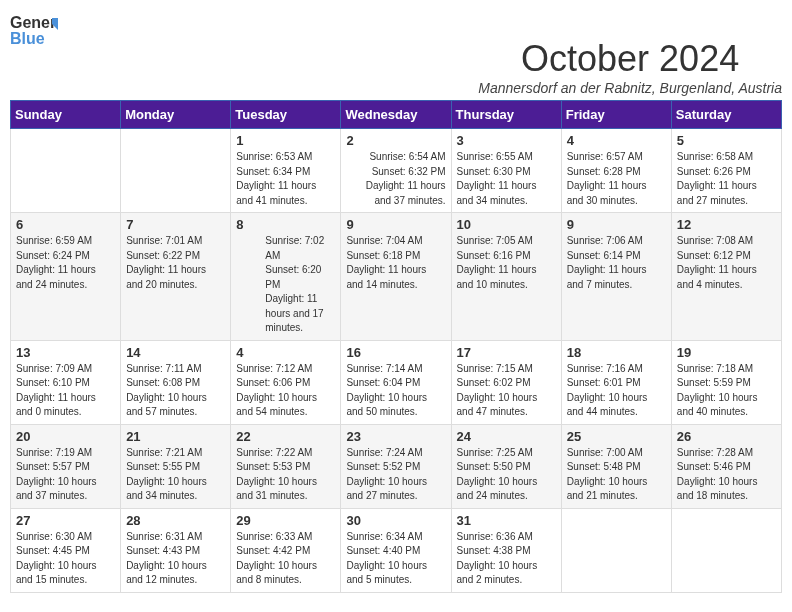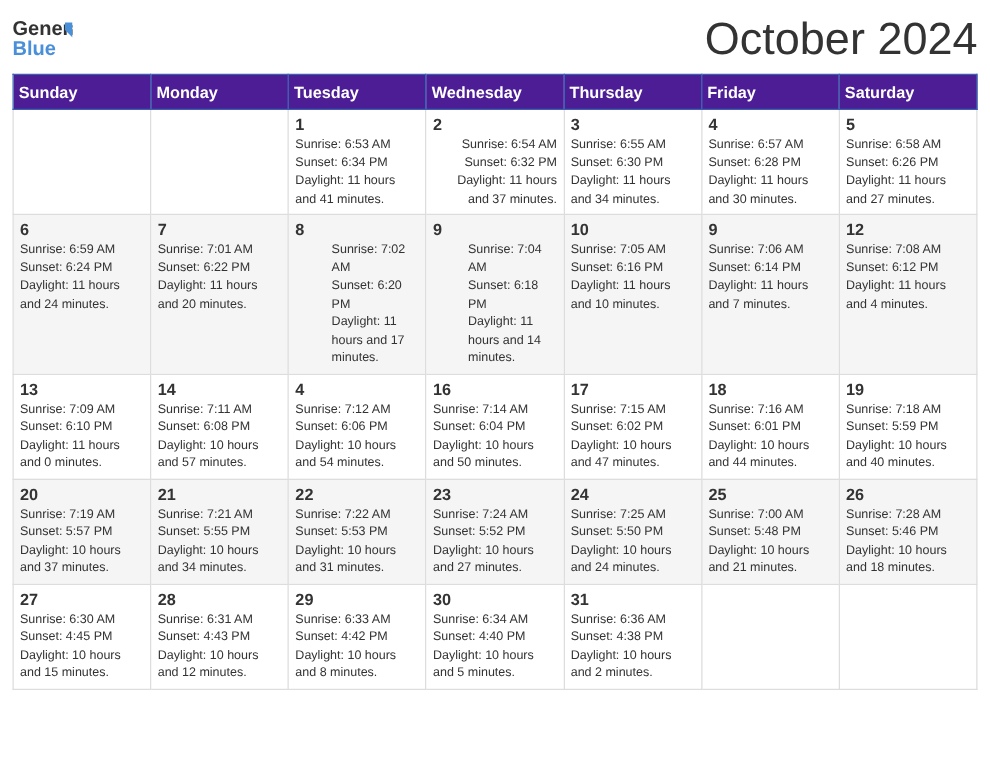--- a/index.html
+++ b/index.html
@@ -16,20 +16,21 @@
       justify-content: space-between;
       margin-bottom: 4px;
     }
     .logo {
       display: flex;
       align-items: center;
       gap: 2px;
     }
     .title-section {
       text-align: center;
+      margin-top: 28px;
     }
     .month-title {
       font-size: 36px;
       font-weight: normal;
       color: #333;
     }
     .subtitle {
       font-size: 14px;
       color: #444;
       font-style: italic;
@@ -86,20 +87,21 @@
     <div>
       <svg width="48" height="40" viewBox="0 0 48 40">
         <text x="0" y="18" font-size="16" font-weight="bold" fill="#333" font-family="Arial">General</text>
         <text x="0" y="34" font-size="16" font-weight="bold" fill="#4a90d9" font-family="Arial">Blue</text>
         <polygon points="42,8 48,8 48,20 42,14" fill="#4a90d9"></polygon>
       </svg>
     </div>
   </div>
   <div class="title-section">
     <div class="month-title">October 2024</div>
+    <div class="subtitle">Mannersdorf an der Rabnitz, Burgenland, Austria</div>
   </div>
 </div>
 
 <table class="calendar">
   <thead>
     <tr>
     <th>Sunday</th>
         <th>Monday</th>
         <th>Tuesday</th>
         <th>Wednesday</th>
@@ -157,21 +159,21 @@
 Daylight: 11 hours and 20 minutes.</div>
         </td>
         <td>
           <span class="day-num">8</span>
           <div class="day-info" style="white-space: pre-line; margin-left: 29px;">Sunrise: 7:02 AM
 Sunset: 6:20 PM
 Daylight: 11 hours and 17 minutes.</div>
         </td>
         <td>
           <span class="day-num">9</span>
-          <div class="day-info" style="white-space: pre-line; margin-left: 28px;">Sunrise: 7:04 AM
+          <div class="day-info" style="white-space: pre-line;">Sunrise: 7:04 AM
 Sunset: 6:18 PM
 Daylight: 11 hours and 14 minutes.</div>
         </td>
         <td>
           <span class="day-num">10</span>
           <div class="day-info" style="white-space: pre-line;">Sunrise: 7:05 AM
 Sunset: 6:16 PM
 Daylight: 11 hours and 10 minutes.</div>
         </td>
         <td>

